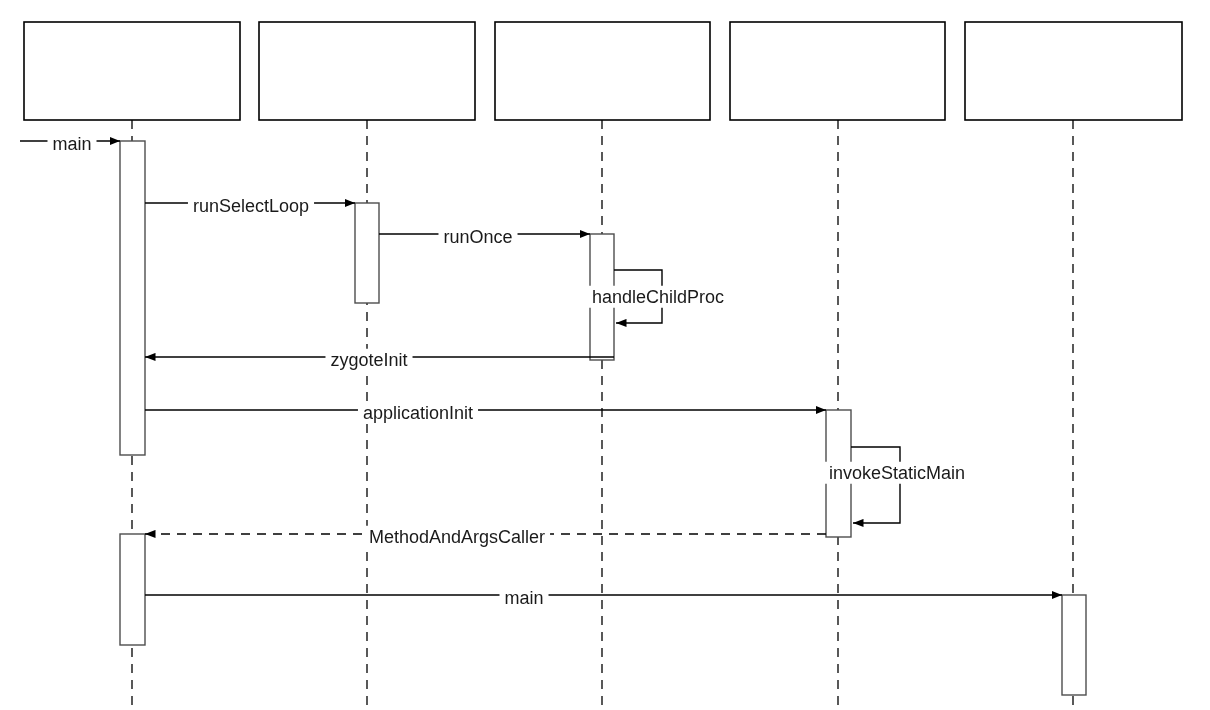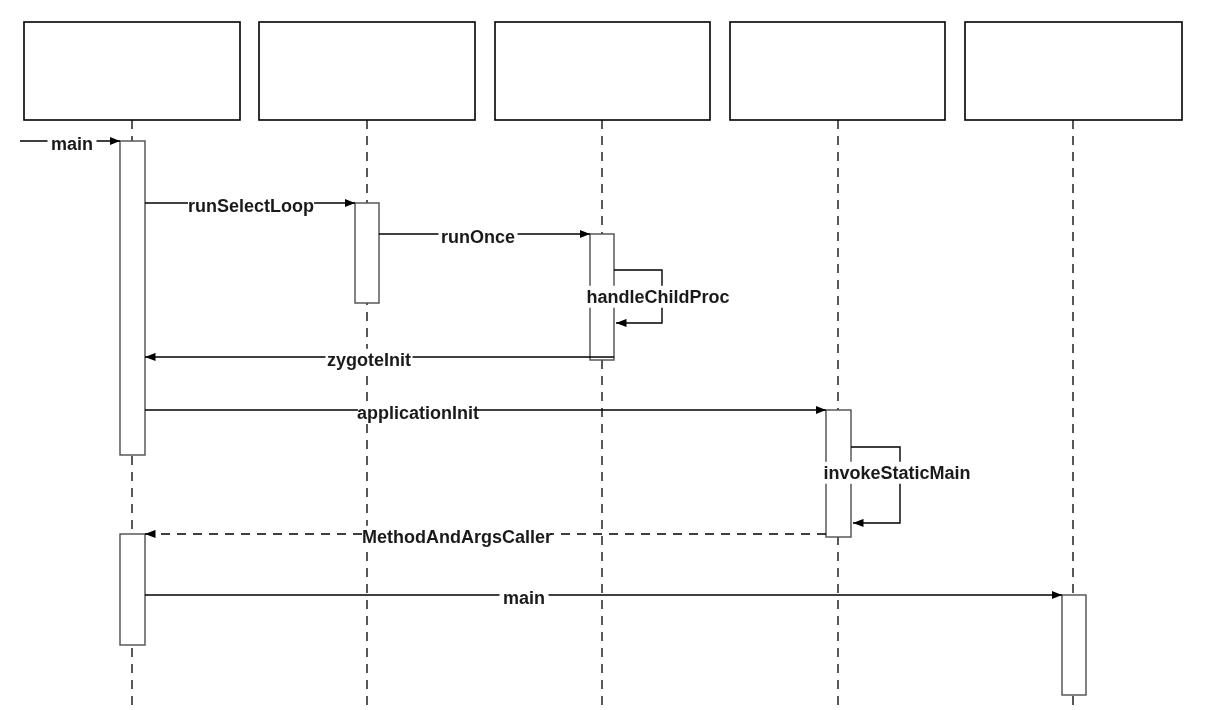--- a/index.html
+++ b/index.html
@@ -1,18 +1,18 @@
 <!DOCTYPE html>
 <html><head>
 <meta charset="utf-8">
 <style>
   html,body{margin:0;padding:0;background:#ffffff;}
   body{width:1210px;height:710px;overflow:hidden;
        font-family:"Liberation Sans","DejaVu Sans",sans-serif;}
-  #diagram-root{position:relative;width:1210px;height:710px;background:#fff;font-weight:bold;}
+  #diagram-root{position:relative;width:1210px;height:710px;background:#fff;}
   svg#seq-svg{position:absolute;left:0;top:0;width:1210px;height:710px;}
   .lifeline-title{font-family:"Liberation Sans","DejaVu Sans",sans-serif;
                   font-size:19px;fill:#1a1a1a;text-anchor:middle;dominant-baseline:middle;}
   .msg-label{font-family:"Liberation Sans","DejaVu Sans",sans-serif;
              font-size:18px;fill:#1a1a1a;text-anchor:middle;dominant-baseline:middle;}
   .box-rect{fill:#ffffff;stroke:#000000;stroke-width:1.6;}
   .act-rect{fill:#ffffff;stroke:#4d4d4d;stroke-width:1.4;}
   .lifeline-dash{stroke:#000000;stroke-width:1.3;stroke-dasharray:9 7;fill:none;}
   .msg-solid{stroke:#000000;stroke-width:1.4;fill:none;}
   .msg-dashed{stroke:#000000;stroke-width:1.4;fill:none;stroke-dasharray:9 7;}

